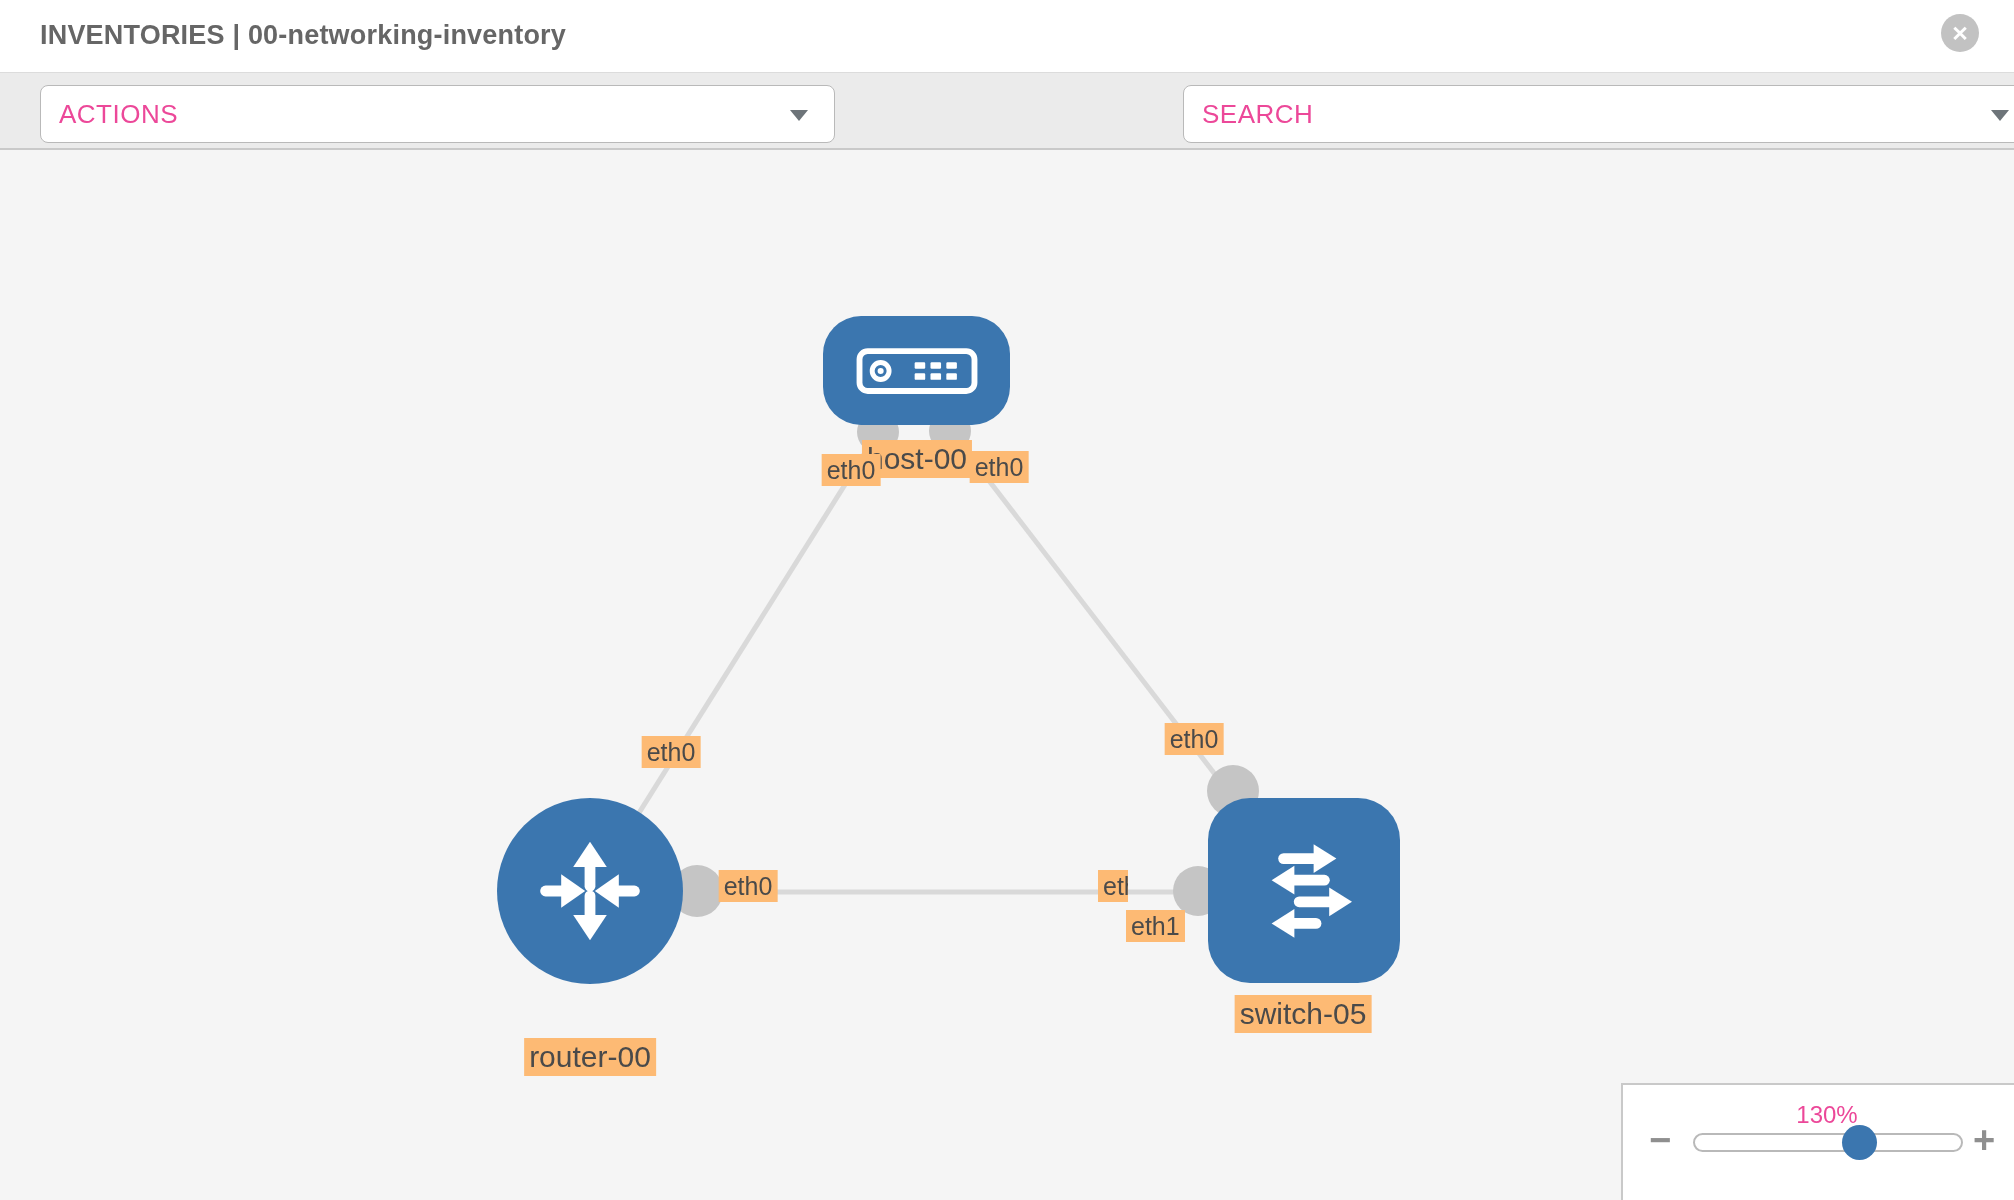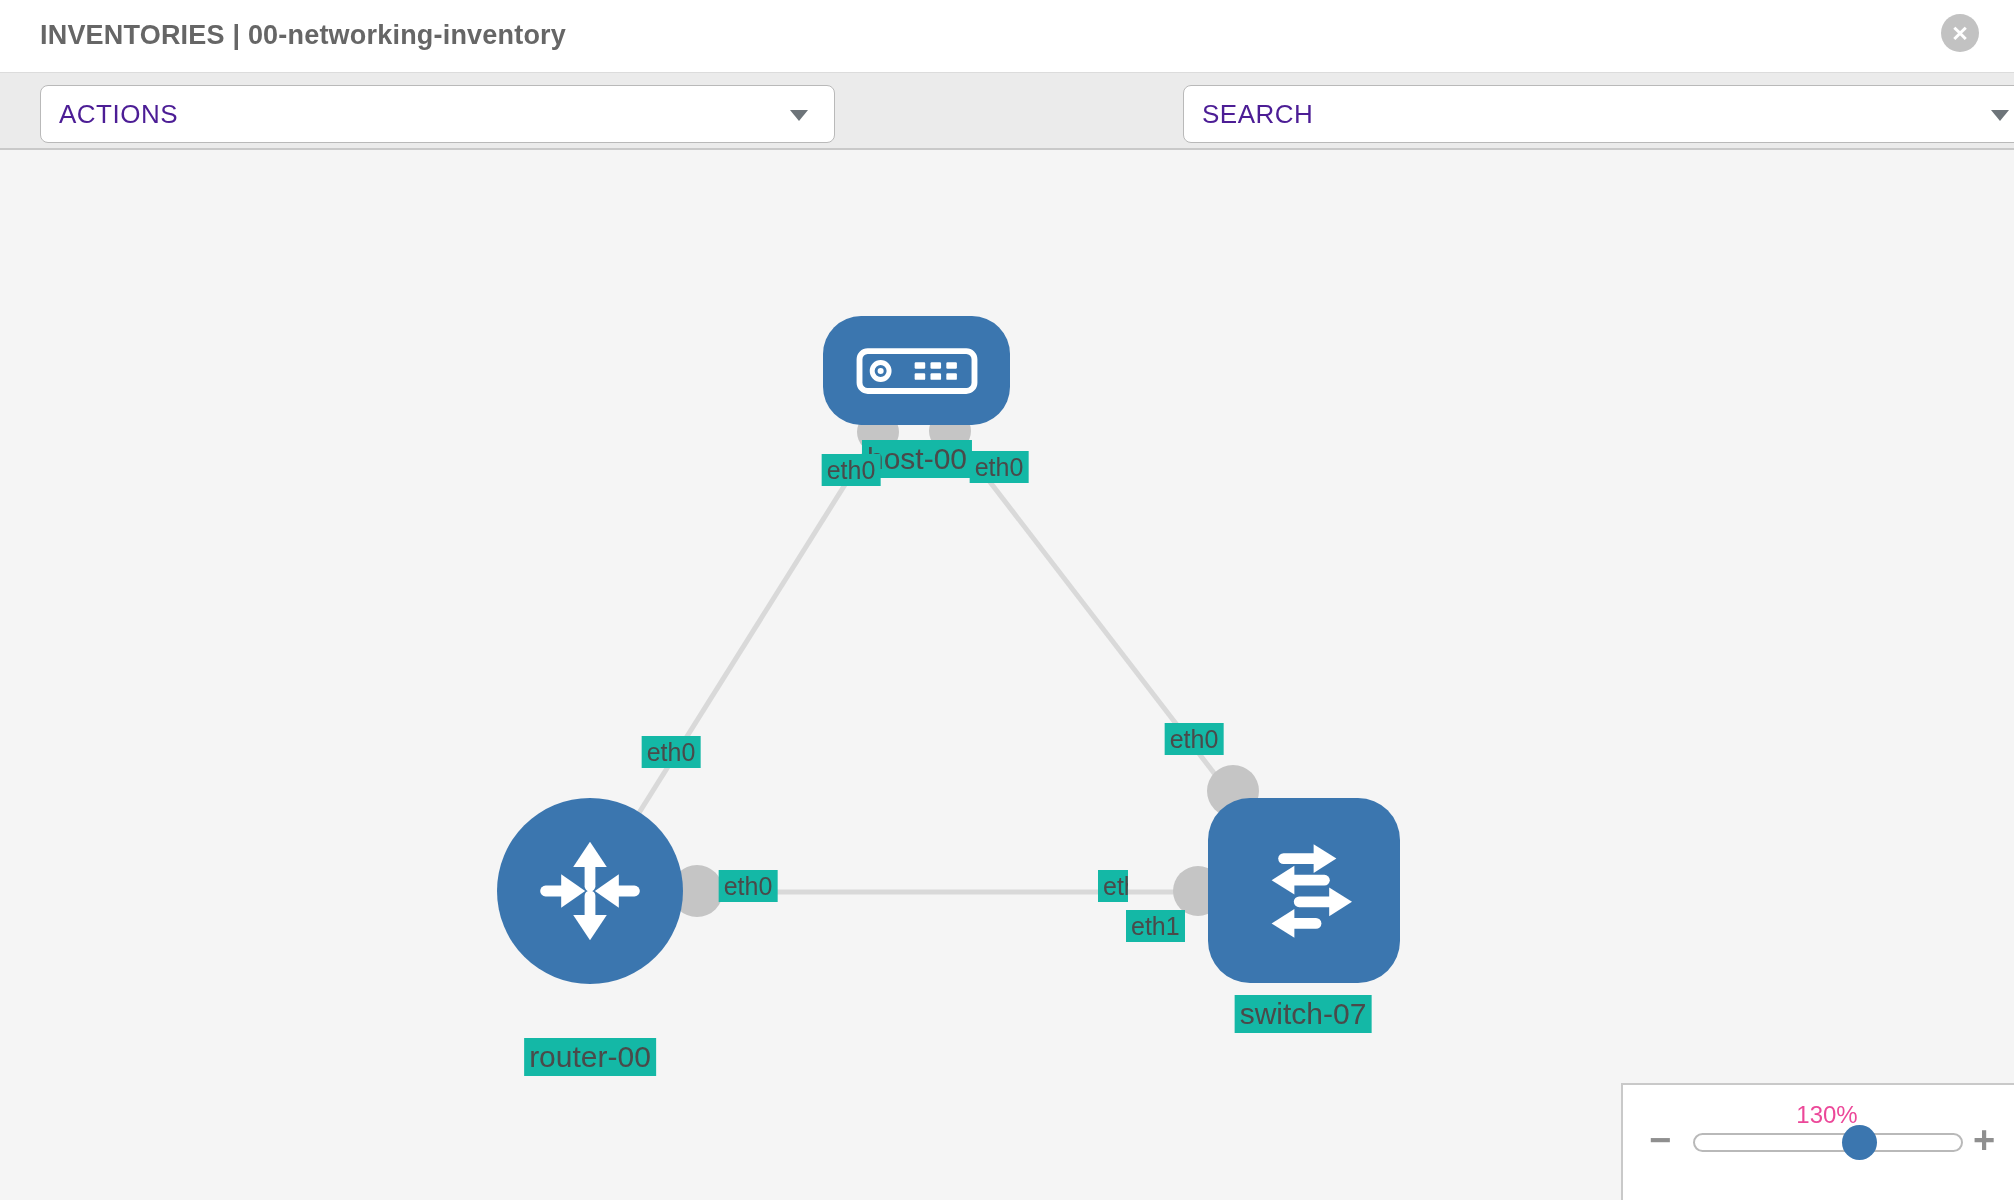--- a/index.html
+++ b/index.html
@@ -15,41 +15,41 @@
                background:#c2c2c2; border-radius:50%; color:#fff; font-size:21px; font-weight:bold;
                display:flex; align-items:center; justify-content:center; cursor:pointer;
                line-height:1; }
 
   
   .toolbar { position:absolute; left:0; top:72px; width:2014px; height:78px; background:#ebebeb;
              border-top:1px solid #dcdcdc; border-bottom:2px solid #c9c9c9; }
   .select-box { position:absolute; top:12px; height:58px; background:#fff;
                 border:1px solid #b9b9b9; border-radius:8px; display:flex; align-items:center;
                 cursor:pointer; }
-  .select-box .sel-label { margin-left:18px; font-size:26px; color:#4c1d95; letter-spacing:0.5px; }
+  .select-box .sel-label { margin-left:18px; font-size:26px; color:#ec4899; letter-spacing:0.5px; }
   .caret { position:absolute; right:26px; top:24px; width:0; height:0;
            border-left:9px solid transparent; border-right:9px solid transparent;
            border-top:11px solid #6d7479; }
   .actions-box { left:40px; width:795px; }
   .search-box  { left:1183px; width:853px; }
   .tool-icon { position:absolute; top:90px; width:48px; height:48px; cursor:pointer; }
   .wrench-pos { left:1040px; }
   .key-pos { left:1110px; }
 
   
   .canvas { position:absolute; left:0; top:150px; width:2014px; height:1050px; background:#f5f5f5; }
   svg.links-layer { position:absolute; left:0; top:-150px; width:2014px; height:1200px; z-index:1; }
 
   .node { position:absolute; z-index:2; background:#3b76af; display:flex; align-items:center;
           justify-content:center; cursor:pointer; }
   .node-host   { left:823px; top:166px; width:187px; height:109px; border-radius:38px; }
   .node-router { left:497px; top:648px; width:186px; height:186px; border-radius:50%; }
   .node-switch { left:1208px; top:648px; width:192px; height:185px; border-radius:42px; }
 
-  .chip { position:absolute; z-index:3; background:#14b8a6; color:#4a4a4a; white-space:nowrap;
+  .chip { position:absolute; z-index:3; background:#fdba74; color:#4a4a4a; white-space:nowrap;
           padding:1px 5px; line-height:1.2; }
   .node-label { font-size:30px; transform:translateX(-50%); }
   .if-label { font-size:25px; transform:translateX(-50%); }
   .if-label-abs { font-size:25px; transform:none; }
   .lbl-host        { left:917px;  top:290px; }
   .lbl-router      { left:590px;  top:848px;margin-top:40px; }
   .lbl-switch      { left:1303px; top:845px; }
   .if-host-left    { left:851px;  top:304px; }
   .if-host-right   { left:999px;  top:301px; }
   .if-mid-router   { left:671px;  top:586px; }
@@ -172,21 +172,21 @@
           <polygon points="77,23 58,11 58,35"></polygon>
           <polygon points="23,41 42,29 42,53"></polygon>
           <polygon points="90,59 71,47 71,71"></polygon>
           <polygon points="23,77 42,65 42,89"></polygon>
         </g>
       </svg>
     </div>
 
     <div class="chip node-label lbl-host">host-00</div>
     <div class="chip node-label lbl-router">router-00</div>
-    <div class="chip node-label lbl-switch">switch-07</div>
+    <div class="chip node-label lbl-switch">switch-05</div>
 
     <div class="chip if-label if-host-left">eth0</div>
     <div class="chip if-label if-host-right">eth0</div>
     <div class="chip if-label if-mid-router">eth0</div>
     <div class="chip if-label if-mid-switch">eth0</div>
     <div class="chip if-label if-rs-router">eth0</div>
     <div class="chip if-label-abs if-rs-back">eth0</div>
     <div class="chip if-label-abs if-rs-front">eth1</div>
   </div>
 

